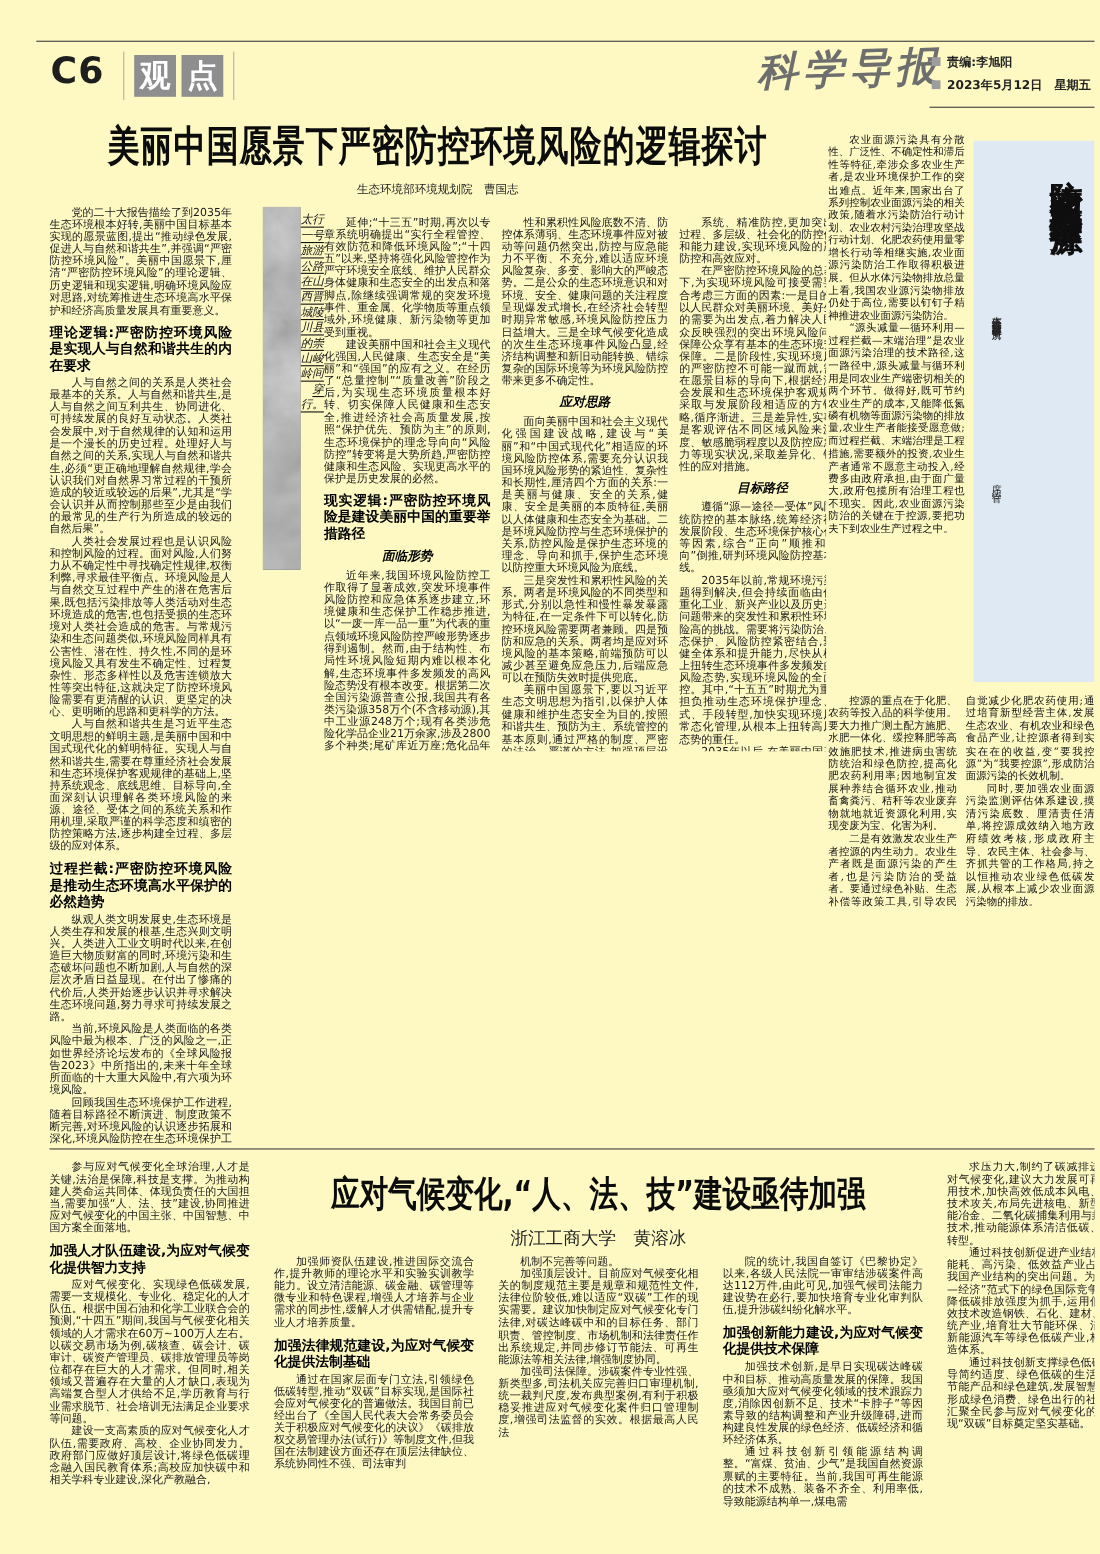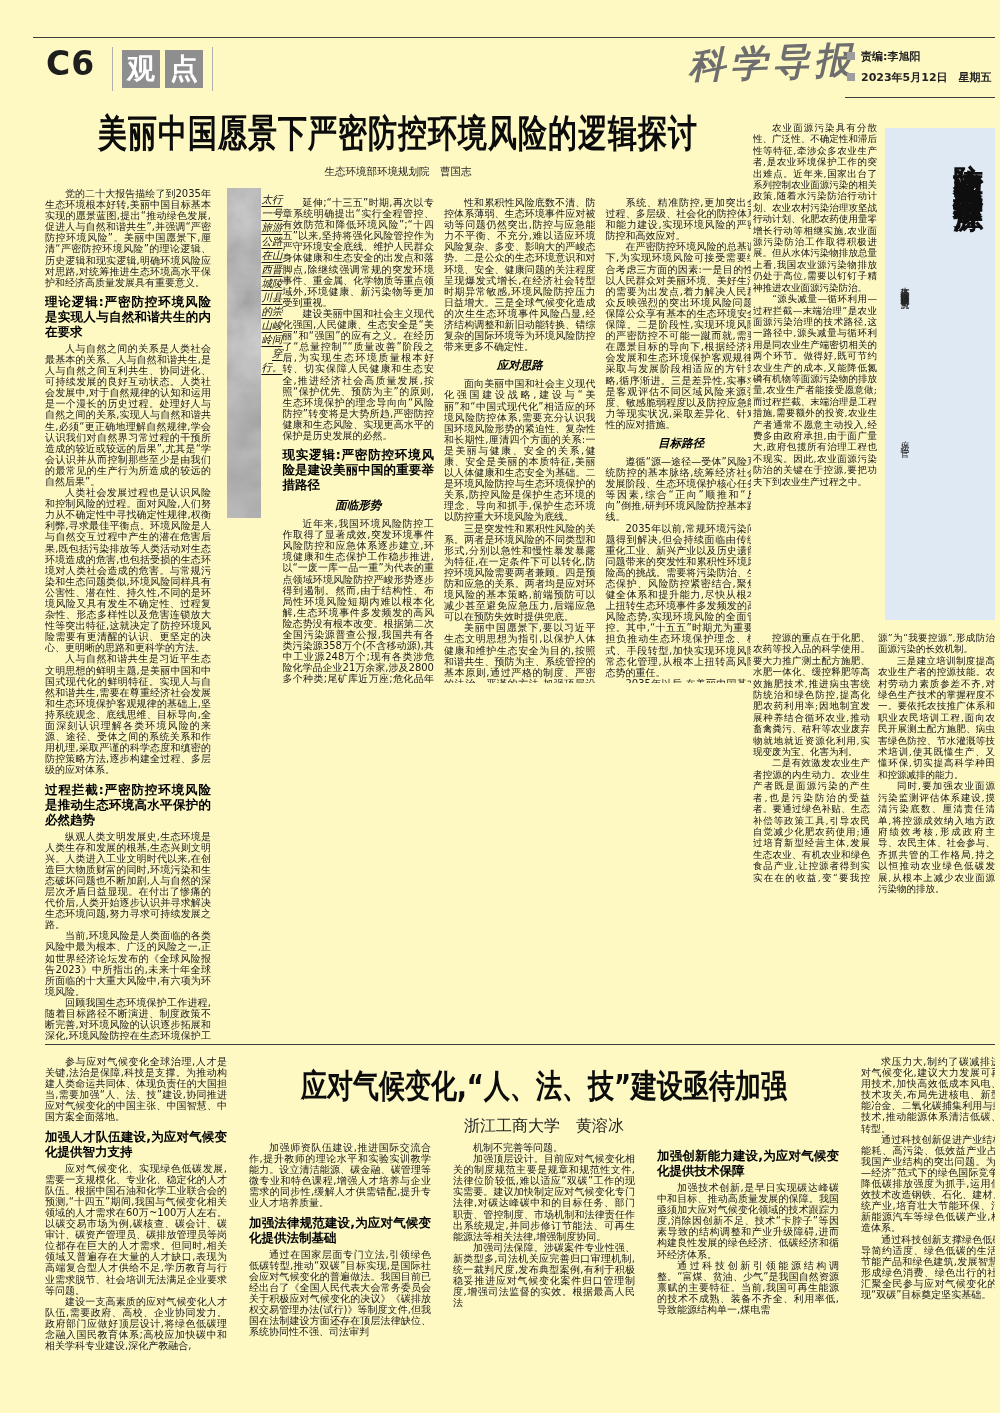--- a/index.html
+++ b/index.html
@@ -11,21 +11,21 @@
 .hdr-c6{left:46px;top:44px;font-size:33px;font-weight:600;letter-spacing:1px;color:#1e1e1e}
 .vline{position:absolute;width:1px;background:#b0b0b0;top:47px;height:44px}
 .badge{left:122px;top:50px;display:flex;gap:5px}
 .secbox{width:38px;height:38px;background:#8e8e8e;color:#fff;font-weight:700;font-size:28px;line-height:38px;text-align:center}
 .masthead{left:688px;top:38px;font-family:"DejaVu Serif",serif;font-style:italic;font-weight:700;font-size:37px;color:#6e6e6e;letter-spacing:5px;white-space:nowrap;transform:rotate(-2deg)}
 .pubinfo{left:847px;top:46px;font-size:11px;font-weight:700;color:#222;line-height:21px;white-space:nowrap}
 .sq{display:inline-block;width:8px;height:8px;background:#9d9d9d;margin-right:6px}
 
 .main-title{left:45px;top:108px;width:706px;text-align:center;font-size:29px;font-weight:900;letter-spacing:1px;white-space:nowrap;transform:scaleY(1.3);transform-origin:top center;color:#0c0c0c}
 .byline{left:45px;top:165px;width:706px;text-align:center;font-size:10.5px;font-family:"DejaVu Serif",serif;color:#222}
-.cols{left:45px;top:188px;width:706px;height:852px;display:flex;gap:16px;overflow:hidden}
+.cols{left:45px;top:188px;width:706px;height:852px;display:flex;gap:28px;overflow:hidden}
 .c1{width:166px;flex:none;overflow:hidden}
 .mid{width:530px;flex:none;display:flex;}
 .photo{width:530px;height:330px;background:#6f6f6f;overflow:hidden}
 .photo svg{display:block}
 .caption{margin-top:5px;text-align:right;font-family:"DejaVu Serif",serif;font-style:italic;font-size:10.5px;color:#111;text-decoration:underline;text-underline-offset:3px}
 .midcols{margin-top:9px;display:flex;gap:10px;height:486px;overflow:hidden}
 .mc{flex:1;overflow:hidden}
 
 .t-p{font-size:10px;line-height:11.1px;text-align:justify;text-indent:2em;color:#171717}
 .t-h{font-size:12.5px;line-height:15px;font-weight:700;margin:6px 0 4px;text-align:justify;color:#000}
@@ -182,21 +182,20 @@
       <div class="sb-box">
         <div class="sb-title">防治农业面源污染关键在于控源</div>
         <div class="sb-org">生态环境部南京环境科学研究所</div>
         <div class="sb-name">席运官</div>
       </div>
     </div>
     <div class="sb-bot">
 
     <div class="blk t-p">控源的重点在于化肥、农药等投入品的科学使用。要大力推广测土配方施肥、水肥一体化、缓控释肥等高效施肥技术,推进病虫害统防统治和绿色防控,提高化肥农药利用率;因地制宜发展种养结合循环农业,推动畜禽粪污、秸秆等农业废弃物就地就近资源化利用,实现变废为宝、化害为利。</div>
         <div class="blk t-p">二是有效激发农业生产者控源的内生动力。农业生产者既是面源污染的产生者,也是污染防治的受益者。要通过绿色补贴、生态补偿等政策工具,引导农民自觉减少化肥农药使用;通过培育新型经营主体,发展生态农业、有机农业和绿色食品产业,让控源者得到实实在在的收益,变“要我控源”为“我要控源”,形成防治面源污染的长效机制。</div>
-        <div class="blk t-p">三是建立培训制度提高农业生产者的控源技能。农村劳动力素质参差不齐,对绿色生产技术的掌握程度不一。要依托农技推广体系和职业农民培训工程,面向农民开展测土配方施肥、病虫害绿色防控、节水灌溉等技术培训,使其既懂生产、又懂环保,切实提高科学种田和控源减排的能力。</div>
         <div class="blk t-p">同时,要加强农业面源污染监测评估体系建设,摸清污染底数、厘清责任清单,将控源成效纳入地方政府绩效考核,形成政府主导、农民主体、社会参与、齐抓共管的工作格局,持之以恒推动农业绿色低碳发展,从根本上减少农业面源污染物的排放。</div>
       </div>
   </div>
 
   <div class="rule" style="left:45px;top:1044px;width:950px"></div>
 
   <div class="abs bottom">
     <div class="b-c1">
 
     <div class="blk t-p">参与应对气候变化全球治理,人才是关键,法治是保障,科技是支撑。为推动构建人类命运共同体、体现负责任的大国担当,需要加强“人、法、技”建设,协同推进应对气候变化的中国主张、中国智慧、中国方案全面落地。</div>
@@ -215,20 +214,21 @@
         <div class="blk t-p">通过在国家层面专门立法,引领绿色低碳转型,推动“双碳”目标实现,是国际社会应对气候变化的普遍做法。我国目前已经出台了《全国人民代表大会常务委员会关于积极应对气候变化的决议》《碳排放权交易管理办法(试行)》等制度文件,但我国在法制建设方面还存在顶层法律缺位、系统协同性不强、司法审判</div>
       </div>
     <div class="b-c" style="grid-column:3">
 
     <div class="blk t-p">机制不完善等问题。</div>
         <div class="blk t-p">加强顶层设计。目前应对气候变化相关的制度规范主要是规章和规范性文件,法律位阶较低,难以适应“双碳”工作的现实需要。建议加快制定应对气候变化专门法律,对碳达峰碳中和的目标任务、部门职责、管控制度、市场机制和法律责任作出系统规定,并同步修订节能法、可再生能源法等相关法律,增强制度协同。</div>
         <div class="blk t-p">加强司法保障。涉碳案件专业性强、新类型多,司法机关应完善归口审理机制,统一裁判尺度,发布典型案例,有利于积极稳妥推进应对气候变化案件归口管理制度,增强司法监督的实效。根据最高人民法</div>
       </div>
     <div class="b-c" style="grid-column:4">
 
+    <div class="blk t-p">院的统计,我国自签订《巴黎协定》以来,各级人民法院一审审结涉碳案件高达112万件,由此可见,加强气候司法能力建设势在必行,要加快培育专业化审判队伍,提升涉碳纠纷化解水平。</div>
         <div class="blk t-h">加强创新能力建设,为应对气候变化提供技术保障</div>
         <div class="blk t-p">加强技术创新,是早日实现碳达峰碳中和目标、推动高质量发展的保障。我国亟须加大应对气候变化领域的技术跟踪力度,消除因创新不足、技术“卡脖子”等因素导致的结构调整和产业升级障碍,进而构建良性发展的绿色经济、低碳经济和循环经济体系。</div>
         <div class="blk t-p">通过科技创新引领能源结构调整。“富煤、贫油、少气”是我国自然资源禀赋的主要特征。当前,我国可再生能源的技术不成熟、装备不齐全、利用率低,导致能源结构单一,煤电需</div>
       </div>
     <div class="b-c5">
 
     <div class="blk t-p">求压力大,制约了碳减排进程。为应对气候变化,建议大力发展可再生能源利用技术,加快高效低成本风电、光伏发电技术攻关,布局先进核电、新型储能、氢能冶金、二氧化碳捕集利用与封存等前沿技术,推动能源体系清洁低碳、安全高效转型。</div>
         <div class="blk t-p">通过科技创新促进产业结构优化。高能耗、高污染、低效益产业占比偏高,是我国产业结构的突出问题。为提升“技术—经济”范式下的绿色国际竞争力,建议以降低碳排放强度为抓手,运用低碳清洁高效技术改造钢铁、石化、建材、有色等传统产业,培育壮大节能环保、清洁能源、新能源汽车等绿色低碳产业,构建绿色制造体系。</div>
         <div class="blk t-p">通过科技创新支撑绿色低碳生活。倡导简约适度、绿色低碳的生活理念,推广节能产品和绿色建筑,发展智慧交通,推动形成绿色消费、绿色出行的社会新风尚,汇聚全民参与应对气候变化的合力,为实现“双碳”目标奠定坚实基础。</div>
       </div>

